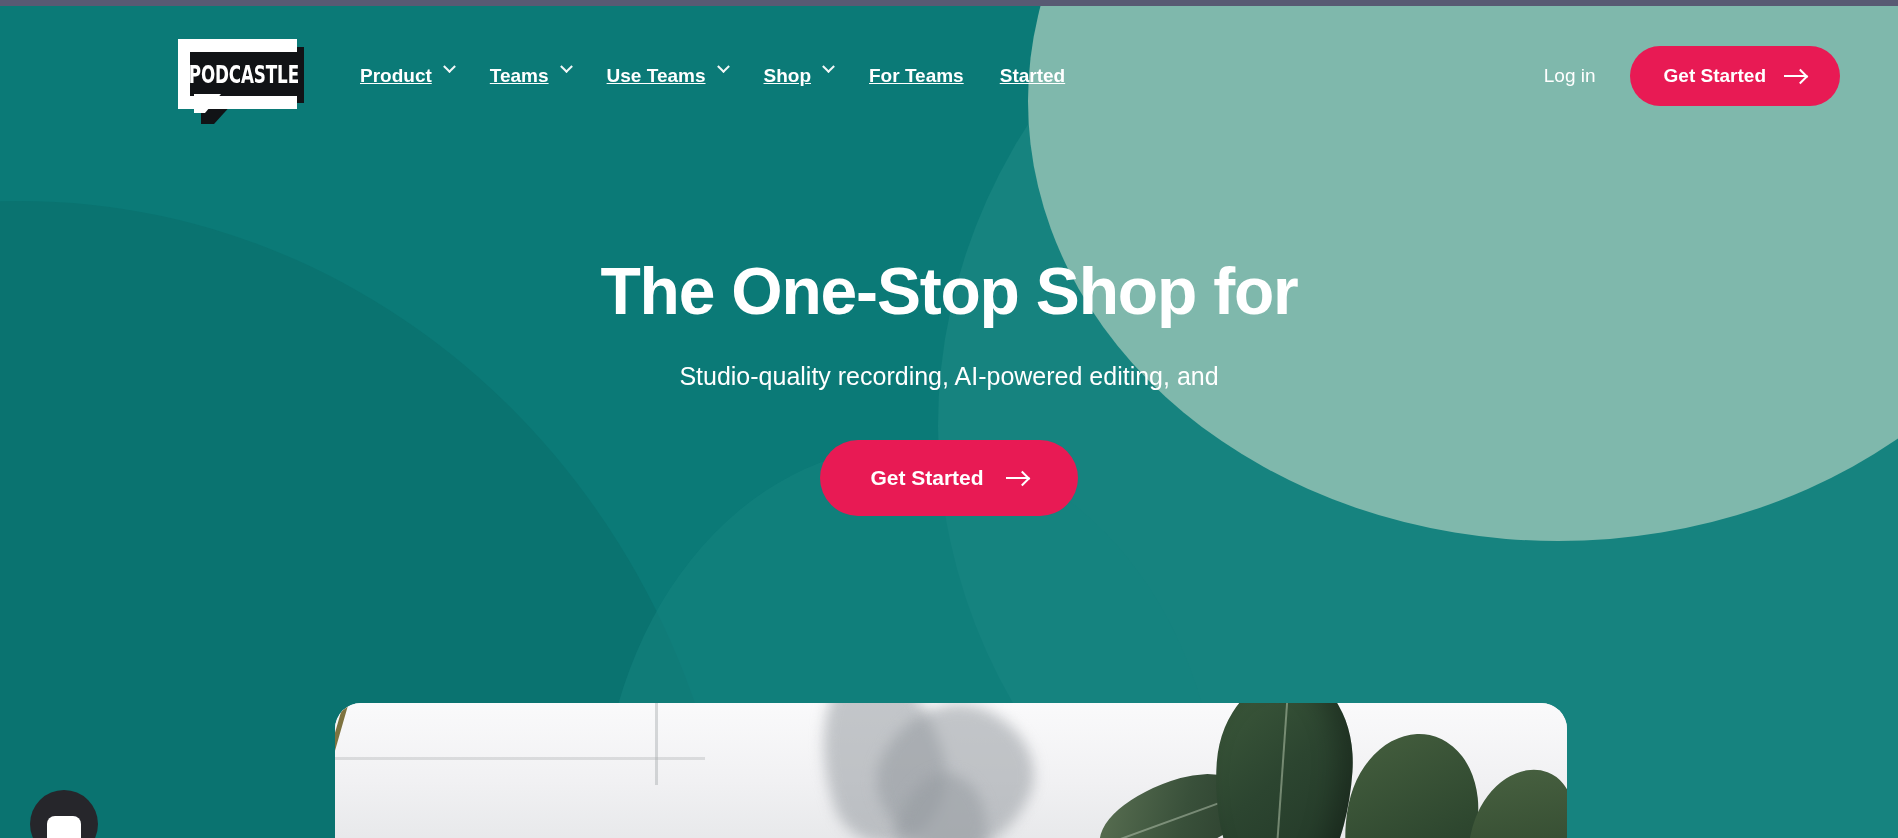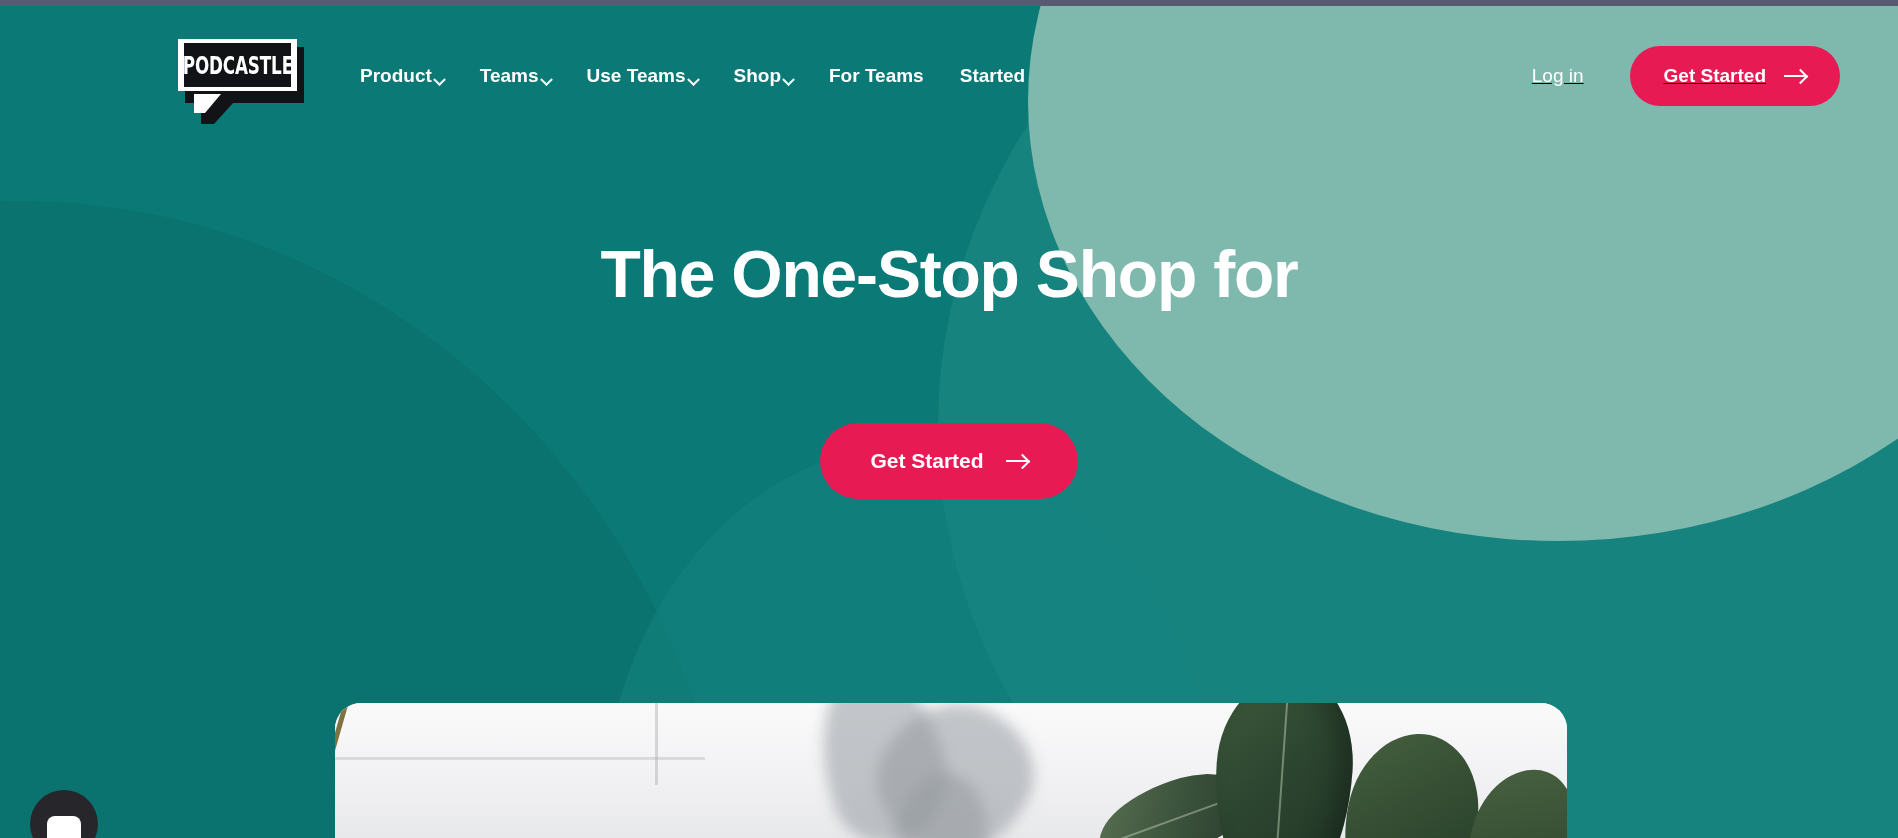--- a/index.html
+++ b/index.html
@@ -78,23 +78,23 @@
   #logo-shadow::after{
     content:""; position:absolute;
     left:16px; top:55px;
     width:0; height:0;
     border-left:13px solid #111316;
     border-right:20px solid transparent;
     border-top:22px solid #111316;
   }
   #logo-bubble {
     position:absolute; left:0; top:0;
-    width:119px; height:52px;
+    width:119px; height:70px;
     background:#ffffff;
-    display:flex; align-items:center; justify-content:center;
+    display:flex; align-items:center; justify-content:flex-end;
   }
   #logo-bubble::after{
     content:""; position:absolute;
     left:16px; top:55px;
     width:0; height:0;
     border-left:11px solid #ffffff;
     border-right:16px solid transparent;
     border-top:19px solid #ffffff;
   }
   #logo-inner {
@@ -112,42 +112,42 @@
     white-space:nowrap;
   }
 
   
   #nav-primary {
     display:flex; align-items:center;
     margin-left:56px;
     gap:36px;
   }
   .nav-item {
-    display:flex; align-items:flex-end; gap:3px;
+    display:flex; align-items:flex-start; gap:13px;
     color:#ffffff;
     font-size:19px;
     font-weight:600;
     white-space:nowrap;
     cursor:pointer;
+    text-decoration:underline;
   }
   .chevron-down {
     display:inline-block;
     width:9px; height:9px;
     border-right:2px solid #ffffff;
     border-bottom:2px solid #ffffff;
     transform:rotate(45deg) translate(-2px,-2px);
     opacity:.95;
   }
 
   
   #nav-right {
     margin-left:auto;
     display:flex; align-items:center;
-    gap:46px;
-    text-decoration:underline;
+    gap:34px;
   }
   #login-link {
     color:#ffffff;
     font-size:19px;
     font-weight:500;
     white-space:nowrap;
     cursor:pointer;
   }
   #header-cta {
     display:flex; align-items:center; gap:18px;
@@ -183,21 +183,21 @@
     text-align:center;
     z-index:30;
   }
   #hero-title {
     color:#ffffff;
     font-size:66px;
     line-height:1.14;
     font-weight:700;
     letter-spacing:-1.2px;
     max-width:860px;
-    margin:1px auto;
+    margin:18px auto;
   }
   #hero-subtitle {
     color:#ffffff;
     font-size:25px;
     line-height:1.42;
     font-weight:400;
     margin-top:30px;
     max-width:720px;
     margin-left:auto; margin-right:auto;
   }
@@ -389,21 +389,21 @@
         <span class="arrow-right"></span>
       </button>
     </div>
   </header>
 
   <section id="hero">
     <h1 id="hero-title">
       <span>The One-Stop Shop for</span><br>
     </h1>
     <p id="hero-subtitle">
-      <br>
+      <span>Studio-quality recording, AI-powered editing, and</span><br>
     </p>
     <div id="hero-cta-wrap">
       <button id="hero-cta">
         <span>Get Started</span>
         <span class="arrow-right"></span>
       </button>
     </div>
   </section>
 
   <div id="hero-media">

